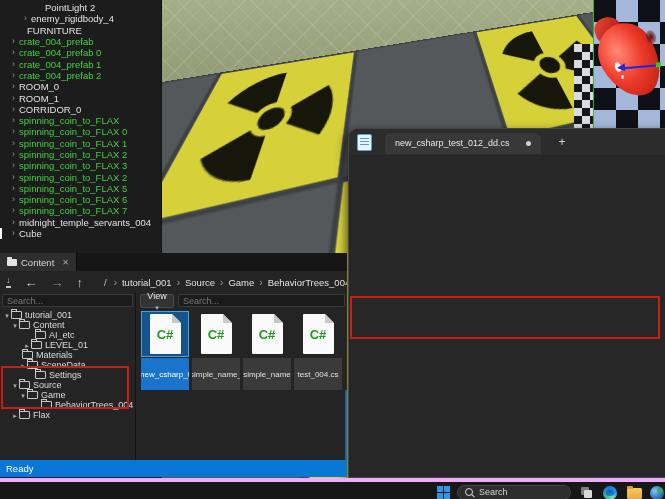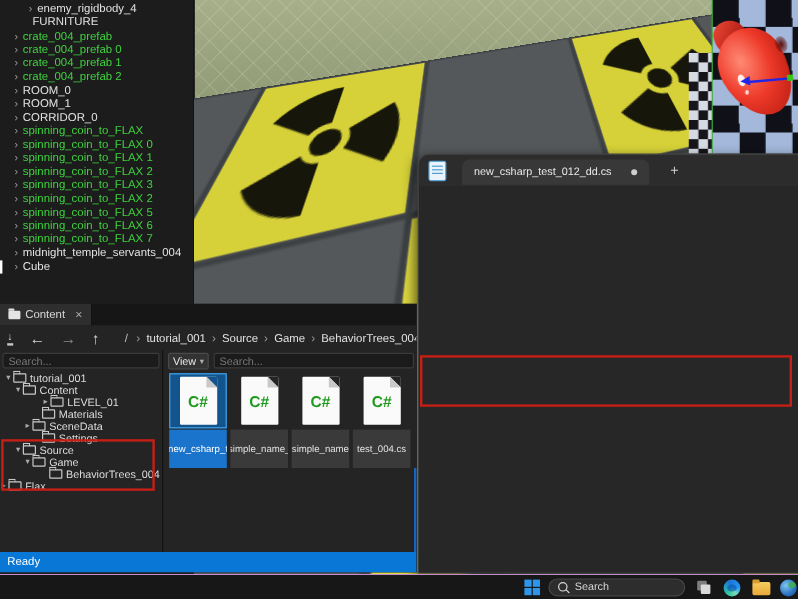--- a/index.html
+++ b/index.html
@@ -92,21 +92,21 @@
   .crumb{display:flex;align-items:center;}
   .crumb-sep{font-size:10px;color:#9a9a9a;margin:0 5px;}
   .crumb-label{font-size:9.5px;color:#e2e2e2;white-space:nowrap;}
   .search-box{background:#1b1b1b;border:1px solid #3a3a3a;border-radius:2px;color:#9a9a9a;
     font-size:9px;height:13px;box-sizing:border-box;padding:0 4px;font-family:"Liberation Sans",sans-serif;}
   .search-box::placeholder{color:#777;}
   #tree-search{position:absolute;left:2px;top:41px;width:131px;}
   #files-search{position:absolute;left:178px;top:41px;width:167px;}
   .view-btn{position:absolute;left:140px;top:41px;width:34px;height:14px;background:#333;
     border:1px solid #4a4a4a;border-radius:2px;display:flex;align-items:center;justify-content:center;
-    gap:3px;font-size:9px;color:#e8e8e8;box-sizing:border-box;}
+    gap:3px;font-size:9px;color:#e8e8e8;box-sizing:border-box;flex-direction:column;}
   .view-btn .vchev{font-size:7px;color:#b0b0b0;}
   .pane-divider{position:absolute;left:135px;top:39px;bottom:0;width:1px;background:#141414;}
   #folder-tree{position:absolute;left:0;top:57px;width:134px;}
   .frow{display:flex;align-items:center;height:10px;font-size:9px;color:#dcdcdc;white-space:nowrap;}
   .frow .chev{width:6px;flex:0 0 6px;font-size:7px;color:#aaa;text-align:center;line-height:1;}
   .frow .fldr{width:9px;height:6px;border:1px solid #c9c9c9;border-radius:1px;position:relative;margin:0 3px 0 1px;flex:0 0 9px;}
   .frow .fldr::before{content:"";position:absolute;left:-1px;top:-3px;width:4px;height:2px;border:1px solid #c9c9c9;border-bottom:none;border-radius:1px 1px 0 0;}
   .anno-box-tree{position:absolute;left:1px;top:113px;width:128px;height:43px;
     border:2px solid #c51f16;box-sizing:border-box;pointer-events:none;}
   #file-grid{position:absolute;left:141px;top:58px;display:flex;gap:3px;}
@@ -124,21 +124,21 @@
   .fcard.selected .icon-wrap{background:#14548c;border:1px solid #43a2e8;}
   .fcard.selected .page::before{border-top-color:#14548c;}
   .fcard.selected .flabel{background:#1b74cc;color:#fff;}
   .blue-strip{left:345px;top:390px;width:2px;height:70px;background:#1565c0;}
 
   
   #status-bar{left:0;top:460px;width:347px;height:17px;background:#0877d6;color:#fff;
     font-size:9.5px;line-height:17px;padding-left:6px;box-sizing:border-box;}
 
   
-  #taskbar{left:0;top:478px;width:665px;height:21px;background:#171717;border-top:1px solid #f0abfc;box-sizing:border-box;}
+  #taskbar{left:0;top:478px;width:665px;height:21px;background:#171717;border-top:4px solid #f0abfc;box-sizing:border-box;}
   .start{position:absolute;left:437px;top:4px;width:13px;height:13px;display:grid;
     grid-template-columns:1fr 1fr;grid-template-rows:1fr 1fr;gap:1px;}
   .start span{background:#2e96ea;}
   .search-pill{position:absolute;left:457px;top:2.5px;width:114px;height:15px;border-radius:8px;
     background:#2d2d2d;border:1px solid #474747;display:flex;align-items:center;padding-left:7px;box-sizing:border-box;}
   .mag{width:6px;height:6px;border:1.3px solid #d8d8d8;border-radius:50%;position:relative;flex:0 0 6px;}
   .mag::after{content:"";position:absolute;left:5px;top:5.5px;width:3.5px;height:1.3px;background:#d8d8d8;transform:rotate(45deg);}
   .search-pill .stext{font-size:9px;color:#d6d6d6;margin-left:6px;}
   .taskview{position:absolute;left:581px;top:5px;width:12px;height:12px;}
   .taskview .back{position:absolute;left:0;top:0;width:8px;height:8px;background:#7d7d7d;border-radius:1px;}
@@ -183,20 +183,24 @@
         </defs>
         <rect width="1300" height="950" fill="url(#tiles)"></rect>
       </svg>
     </div>
   </div>
   <div class="pillar"></div>
 </div>
 
 <div class="abs" id="scene-panel">
 
+<div class="srow" style="padding-left: 36px;">
+      <span class="chev"></span>
+      <span class="slabel">PointLight 2</span>
+    </div>
     <div class="srow" style="padding-left: 22px;">
       <span class="chev">›</span>
       <span class="slabel">enemy_rigidbody_4</span>
     </div>
     <div class="srow" style="padding-left: 18px;">
       <span class="chev"></span>
       <span class="slabel">FURNITURE</span>
     </div>
     <div class="srow green" style="padding-left: 10px;">
       <span class="chev">›</span>
@@ -352,28 +356,33 @@
   <div class="frow" style="padding-left: 4px;">
         <span class="chev">▾</span>
         <span class="fldr"></span>
         <span>tutorial_001</span>
       </div>
       <div class="frow" style="padding-left: 12px;">
         <span class="chev">▾</span>
         <span class="fldr"></span>
         <span>Content</span>
       </div>
-      <div class="frow" style="padding-left: 35px;">
-        <span class="chev">▸</span>
-        <span class="fldr"></span>
-        <span>LEVEL_01</span>
-      </div>
       <div class="frow" style="padding-left: 28px;">
         <span class="chev"></span>
         <span class="fldr"></span>
+        <span>AI_etc</span>
+      </div>
+      <div class="frow" style="padding-left: 24px;">
+        <span class="chev">▸</span>
+        <span class="fldr"></span>
+        <span>LEVEL_01</span>
+      </div>
+      <div class="frow" style="padding-left: 15px;">
+        <span class="chev"></span>
+        <span class="fldr"></span>
         <span>Materials</span>
       </div>
       <div class="frow" style="padding-left: 20px;">
         <span class="chev">▸</span>
         <span class="fldr"></span>
         <span>SceneData</span>
       </div>
       <div class="frow" style="padding-left: 28px;">
         <span class="chev"></span>
         <span class="fldr"></span>
@@ -387,21 +396,21 @@
       <div class="frow" style="padding-left: 20px;">
         <span class="chev">▾</span>
         <span class="fldr"></span>
         <span>Game</span>
       </div>
       <div class="frow" style="padding-left: 34px;">
         <span class="chev"></span>
         <span class="fldr"></span>
         <span>BehaviorTrees_004</span>
       </div>
-      <div class="frow" style="">
+      <div class="frow" style="padding-left: 12px;">
         <span class="chev">▸</span>
         <span class="fldr"></span>
         <span>Flax</span>
       </div>
     </div>
   <div class="anno-box-tree"></div>
   <div id="file-grid">
 
   <div class="fcard selected">
         <div class="icon-wrap">

